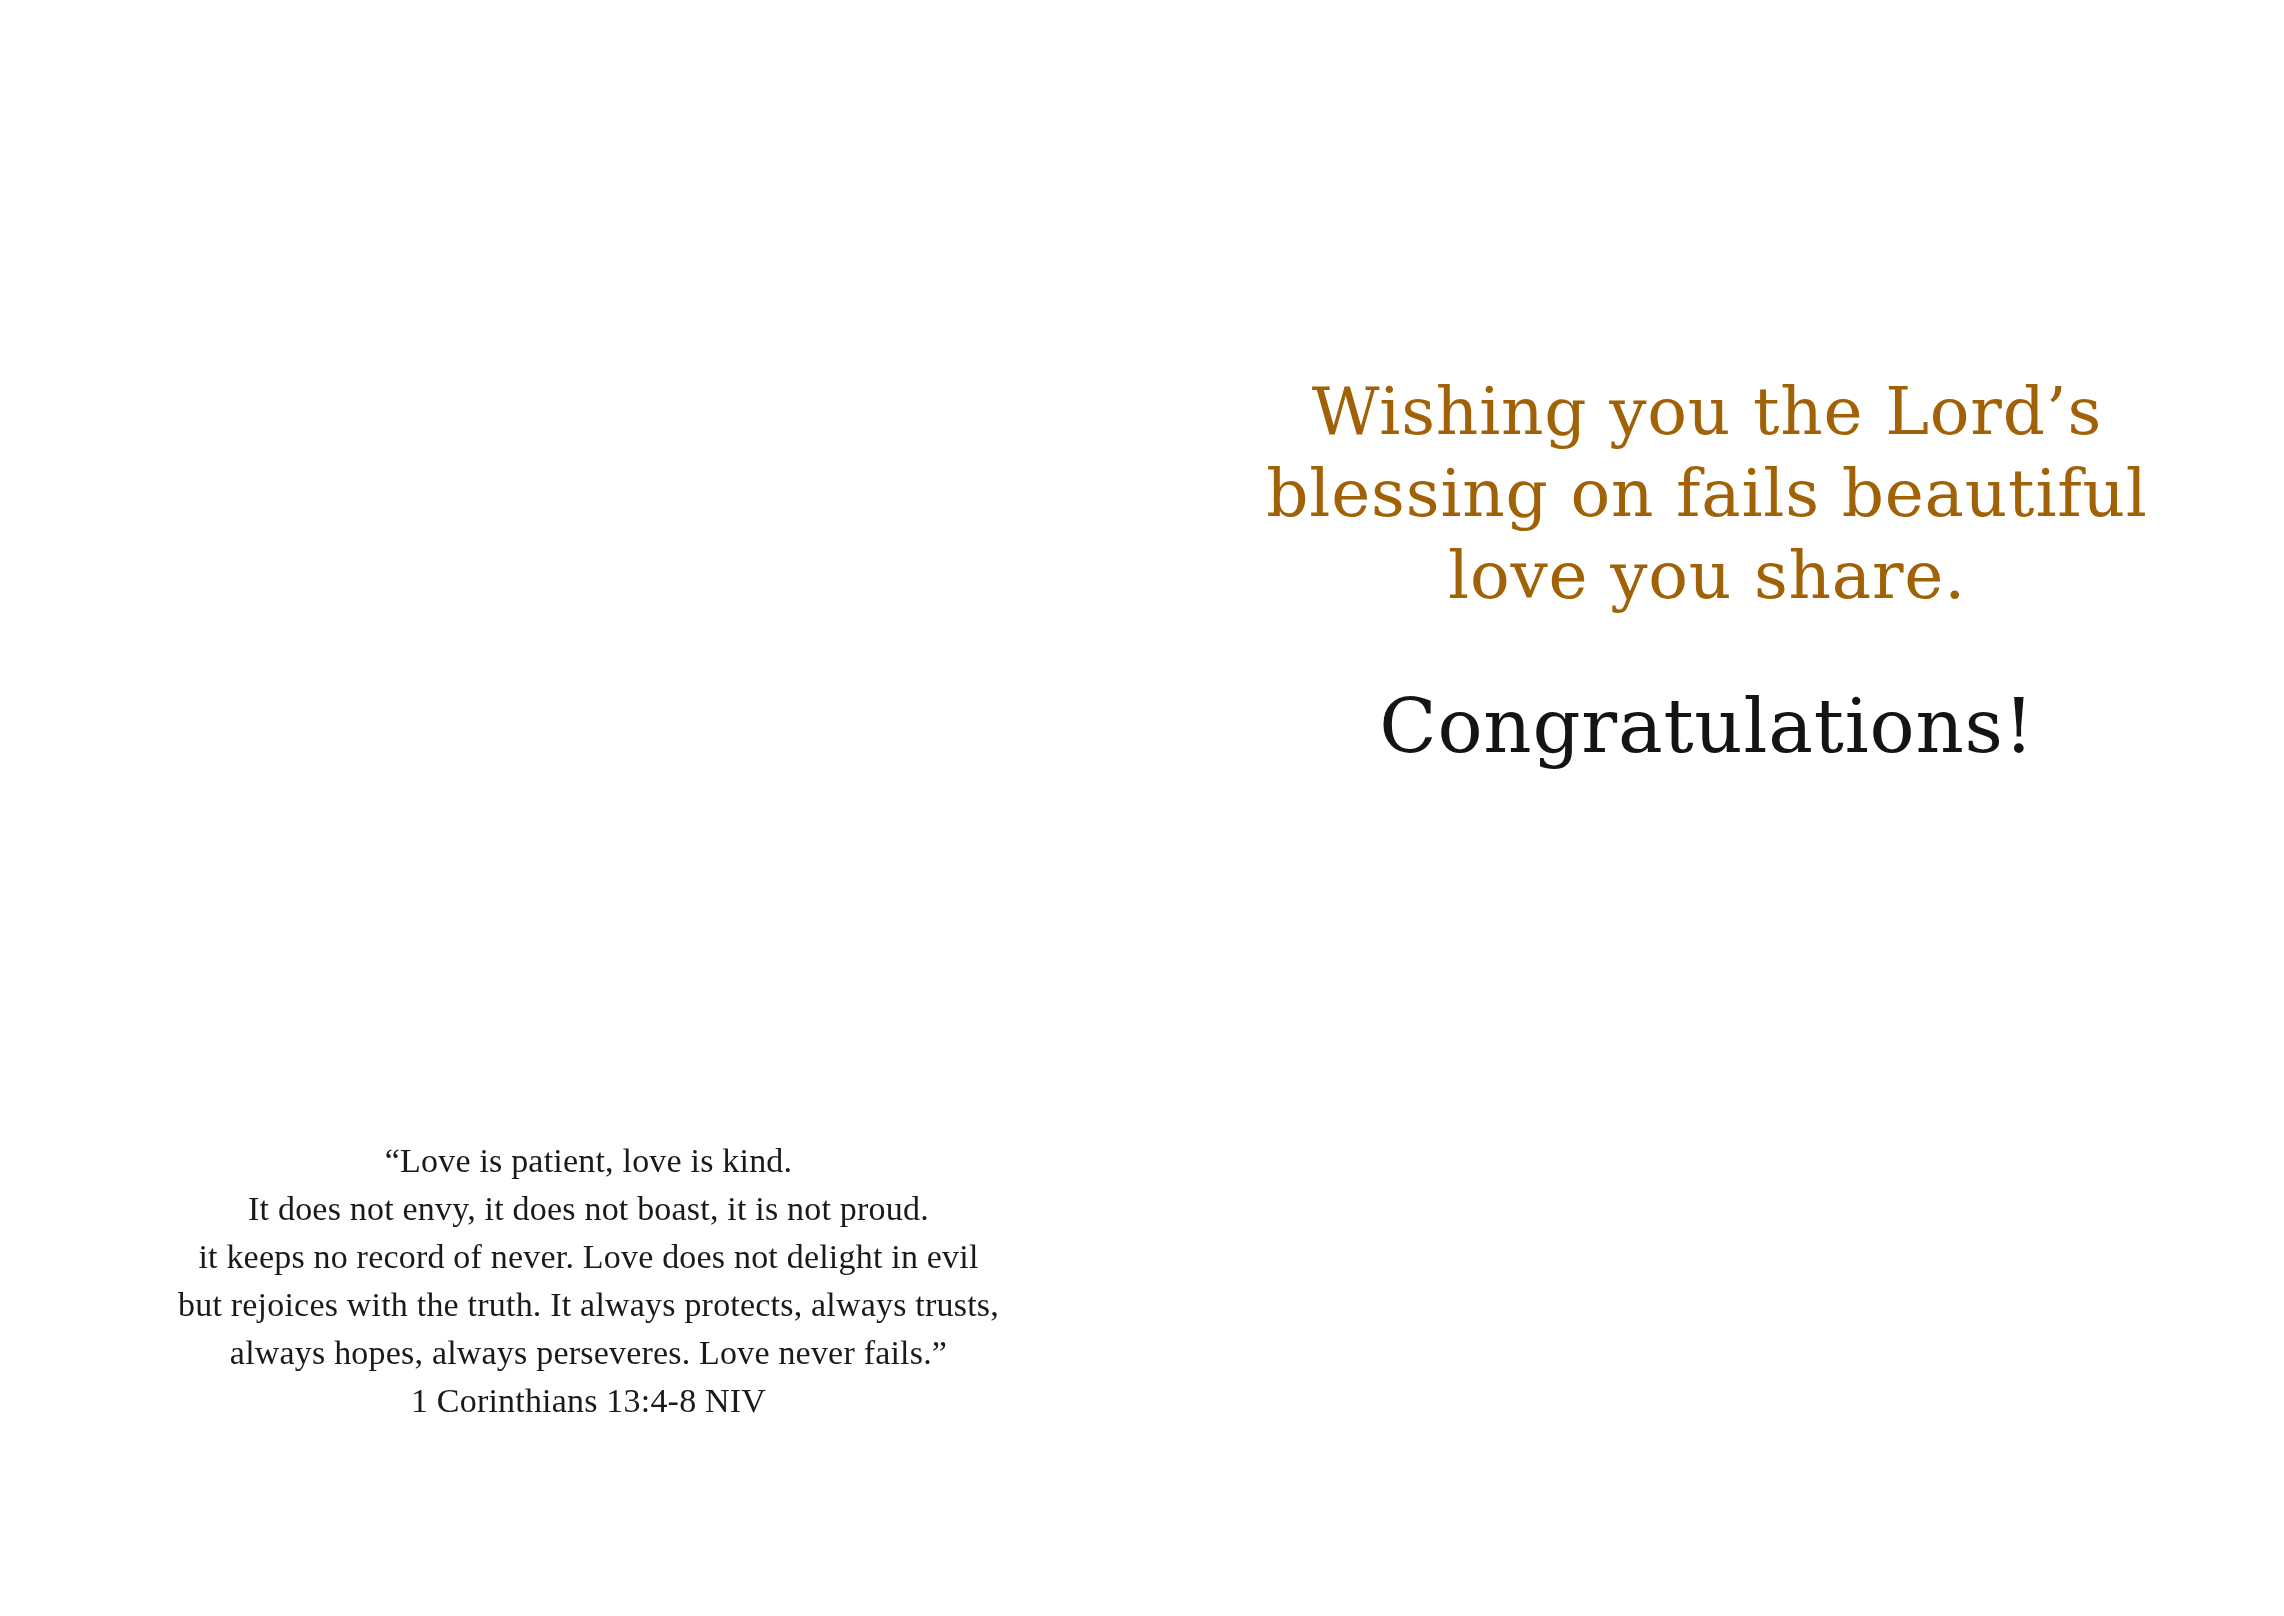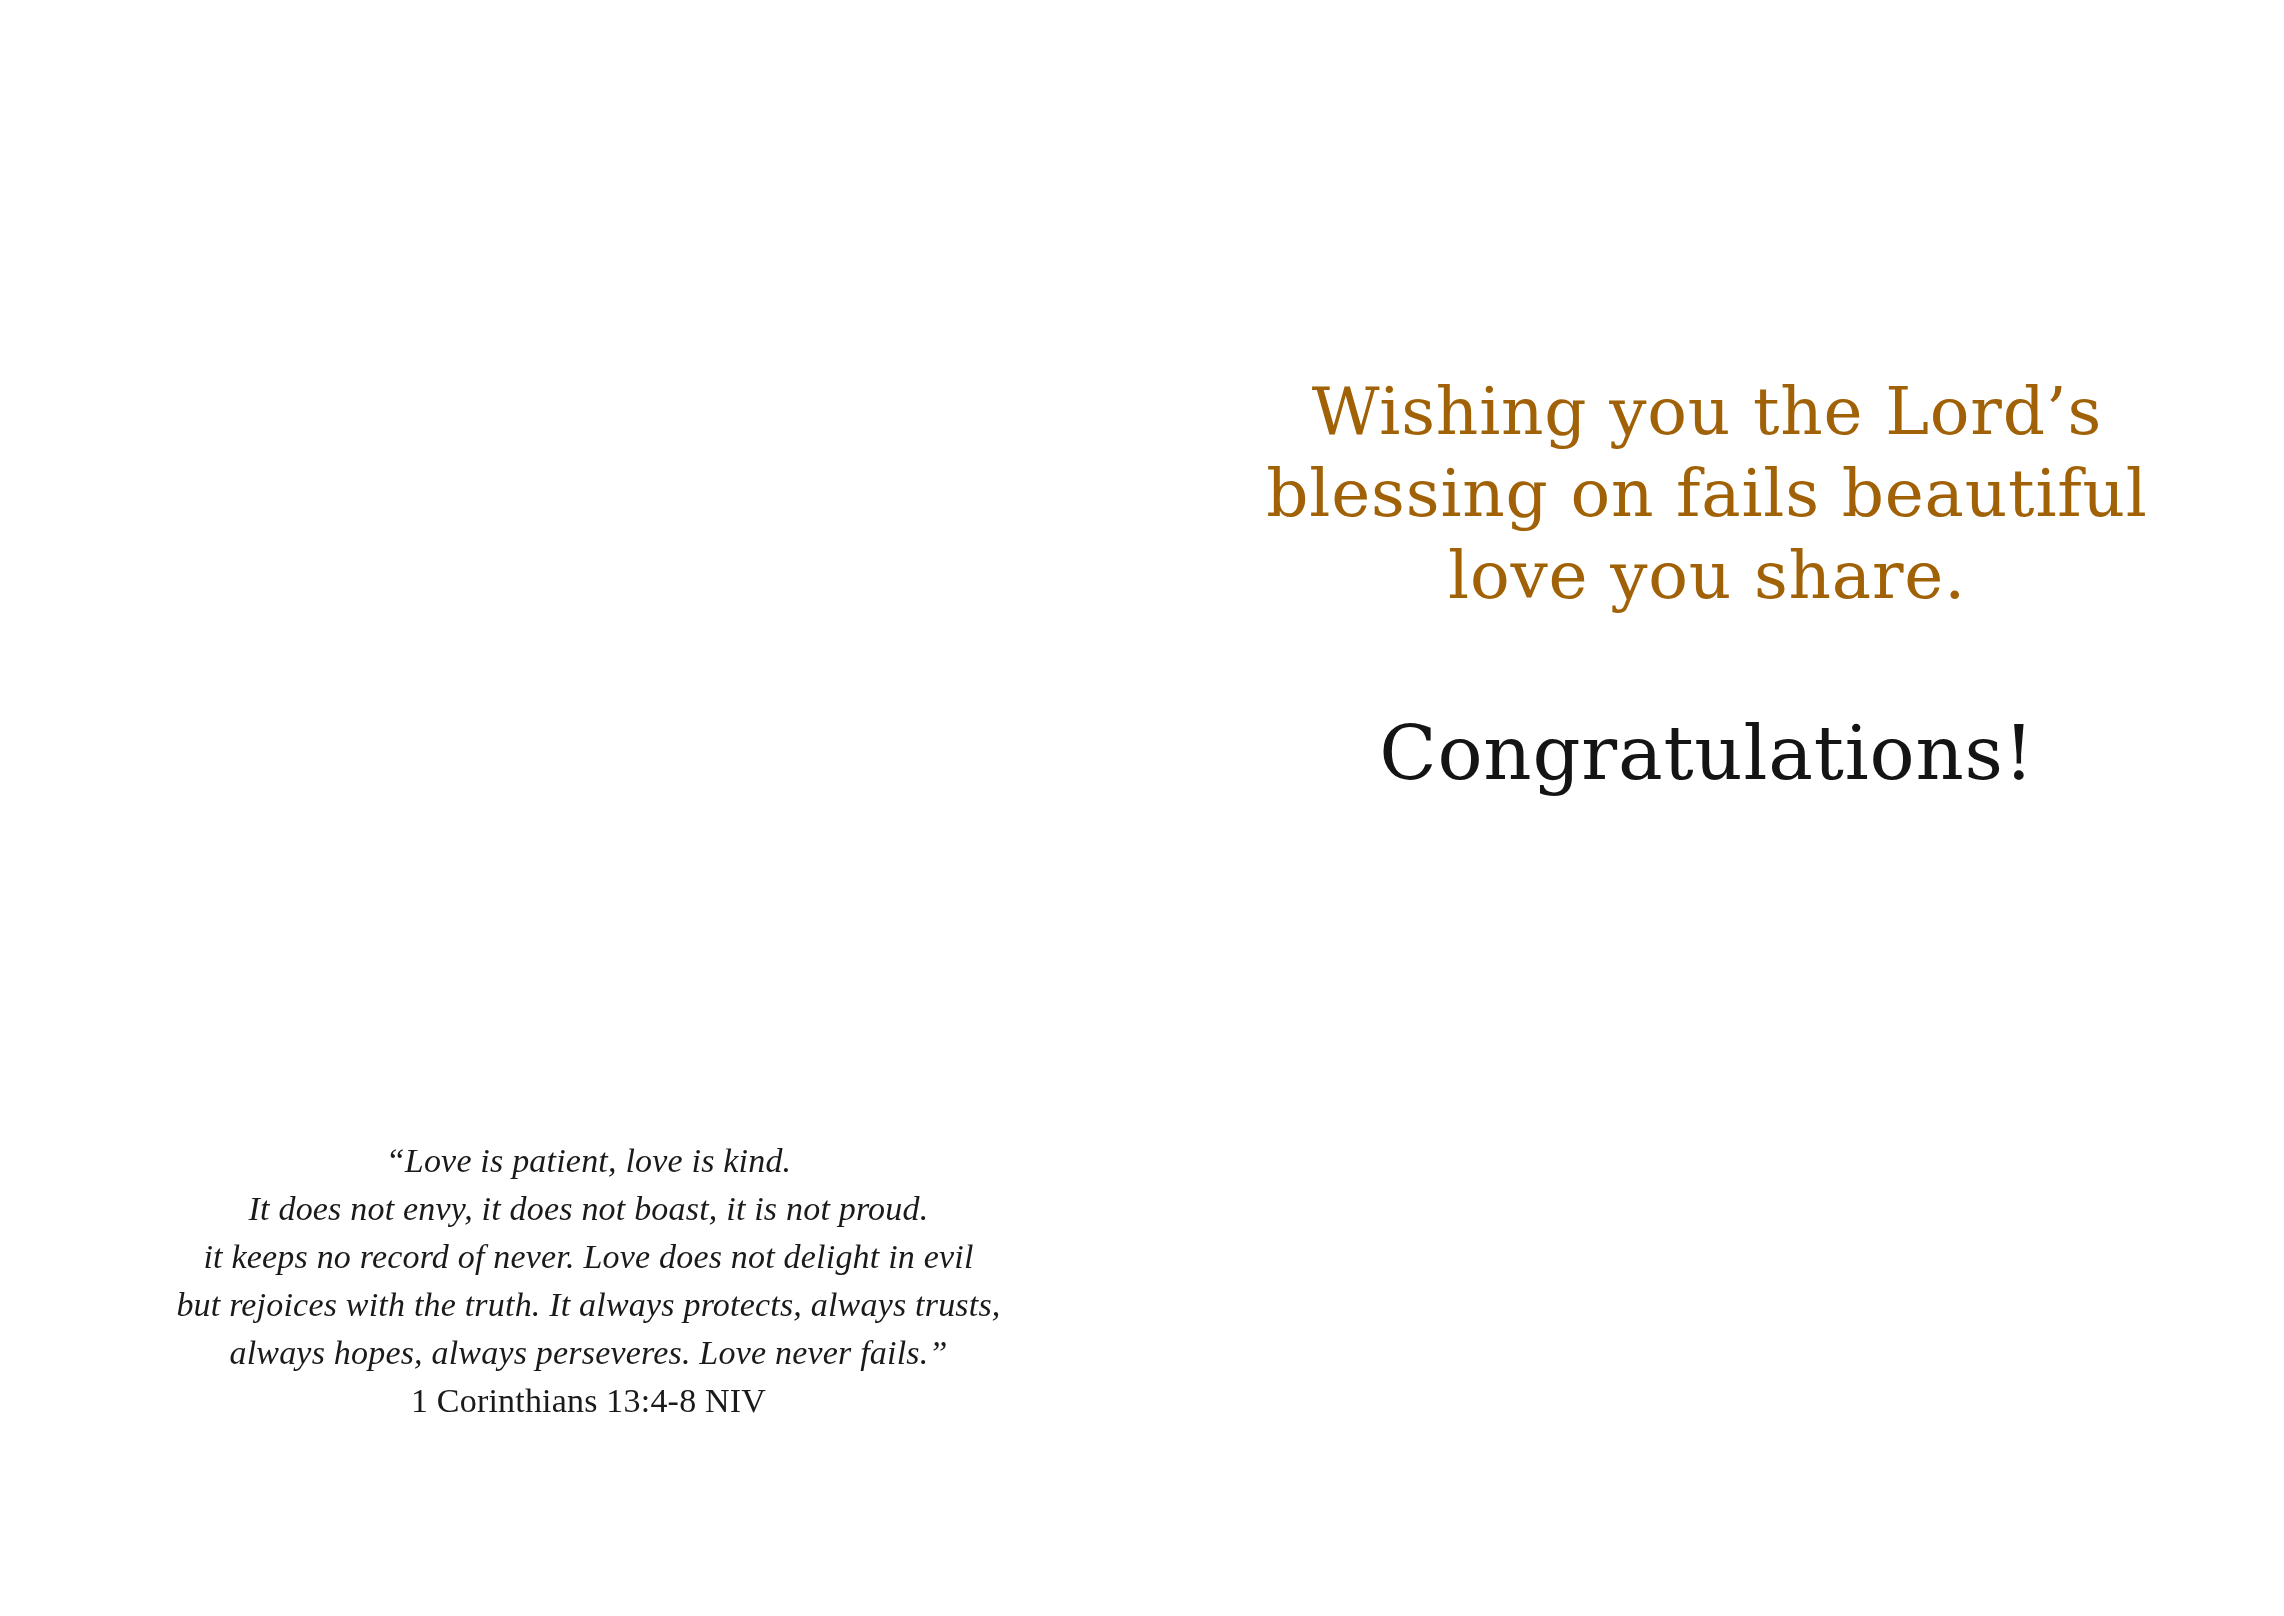--- a/index.html
+++ b/index.html
@@ -28,21 +28,20 @@
     text-align: center;
     font-family: "Liberation Serif", serif;
     font-size: 34px;
     line-height: 48px;
     color: #1a1a1a;
     letter-spacing: 0.2px;
   }
 
   .verse-line {
     white-space: nowrap;
-    font-style: italic;
   }
 
   .verse-reference {
     white-space: nowrap;
     text-align: center;
   }
 
   
   .message-block {
     position: absolute;
@@ -66,21 +65,20 @@
     left: 1193px;
     top: 681px;
     width: 1028px;
     text-align: center;
     font-family: "DejaVu Serif", serif;
     font-size: 75px;
     line-height: 91px;
     color: #141414;
     letter-spacing: 0.8px;
     white-space: nowrap;
-    margin-top: 27px;
   }
 </style>
 </head>
 <body>
 
 <div class="card-spread">
 
   <div class="verse-block">
     <div class="verse-line">“Love is patient, love is kind.</div>
     <div class="verse-line">It does not envy, it does not boast, it is not proud.</div>

